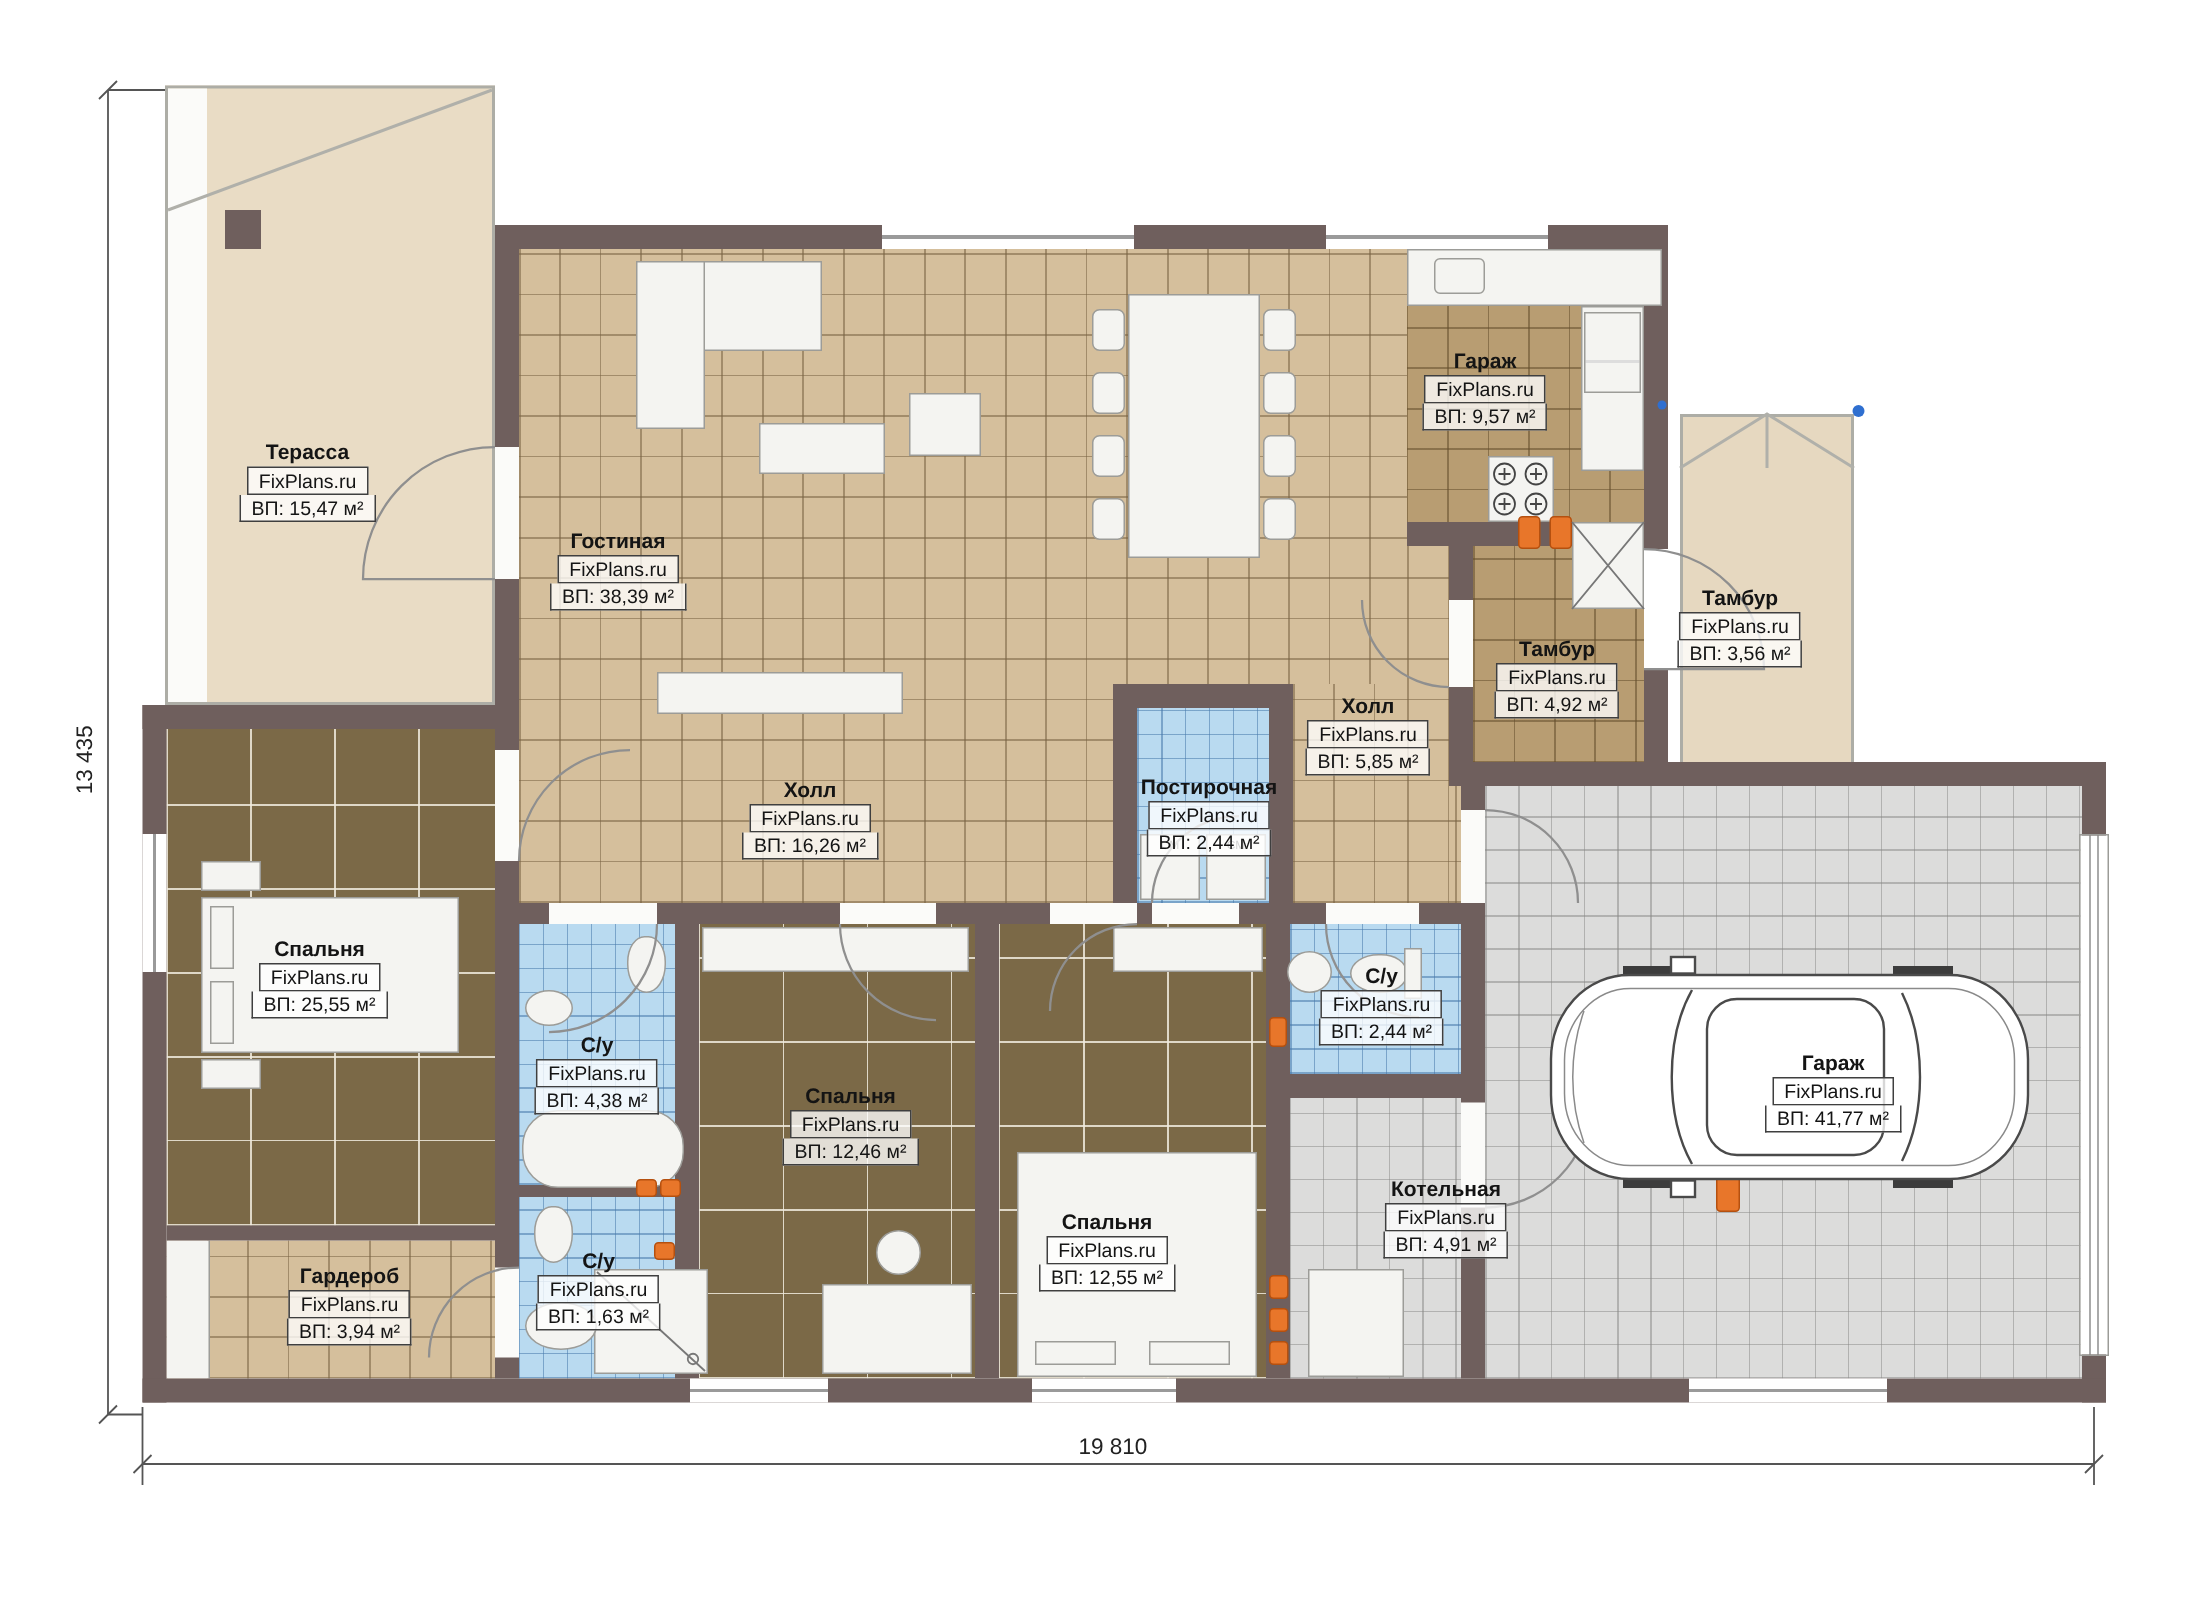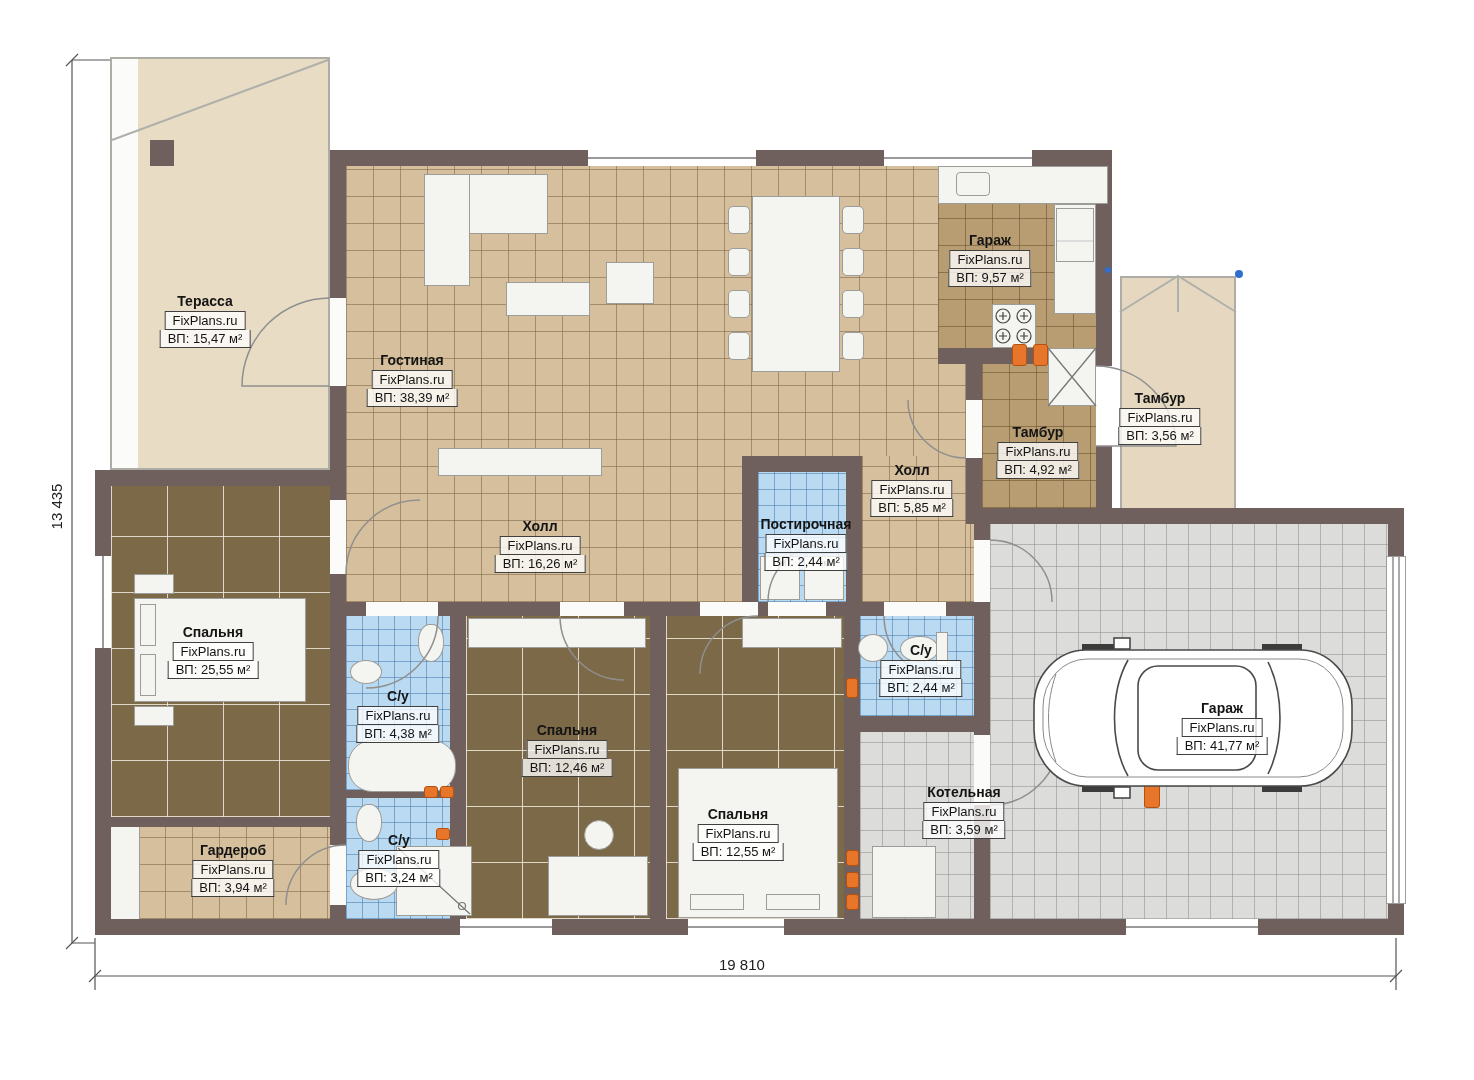--- a/index.html
+++ b/index.html
@@ -310,31 +310,31 @@
     <span class="box">ВП: 12,55 м²</span>
   </div>
   <div class="rlabel" style="left:921px;top:642px;">
     <span class="rname">С/у</span>
     <span class="box">FixPlans.ru</span>
     <span class="box">ВП: 2,44 м²</span>
   </div>
   <div class="rlabel" style="left:920px;top:784px;margin-left:44px;">
     <span class="rname">Котельная</span>
     <span class="box">FixPlans.ru</span>
-    <span class="box">ВП: 3,59 м²</span>
+    <span class="box">ВП: 4,91 м²</span>
   </div>
   <div class="rlabel" style="left:1222px;top:700px;">
     <span class="rname">Гараж</span>
     <span class="box">FixPlans.ru</span>
     <span class="box">ВП: 41,77 м²</span>
   </div>
   <div class="rlabel" style="left:233px;top:842px;">
     <span class="rname">Гардероб</span>
     <span class="box">FixPlans.ru</span>
     <span class="box">ВП: 3,94 м²</span>
   </div>
   <div class="rlabel" style="left:399px;top:832px;">
     <span class="rname">С/у</span>
     <span class="box">FixPlans.ru</span>
-    <span class="box">ВП: 3,24 м²</span>
+    <span class="box">ВП: 1,63 м²</span>
   </div>
 
 </div>
 
 </body></html>

